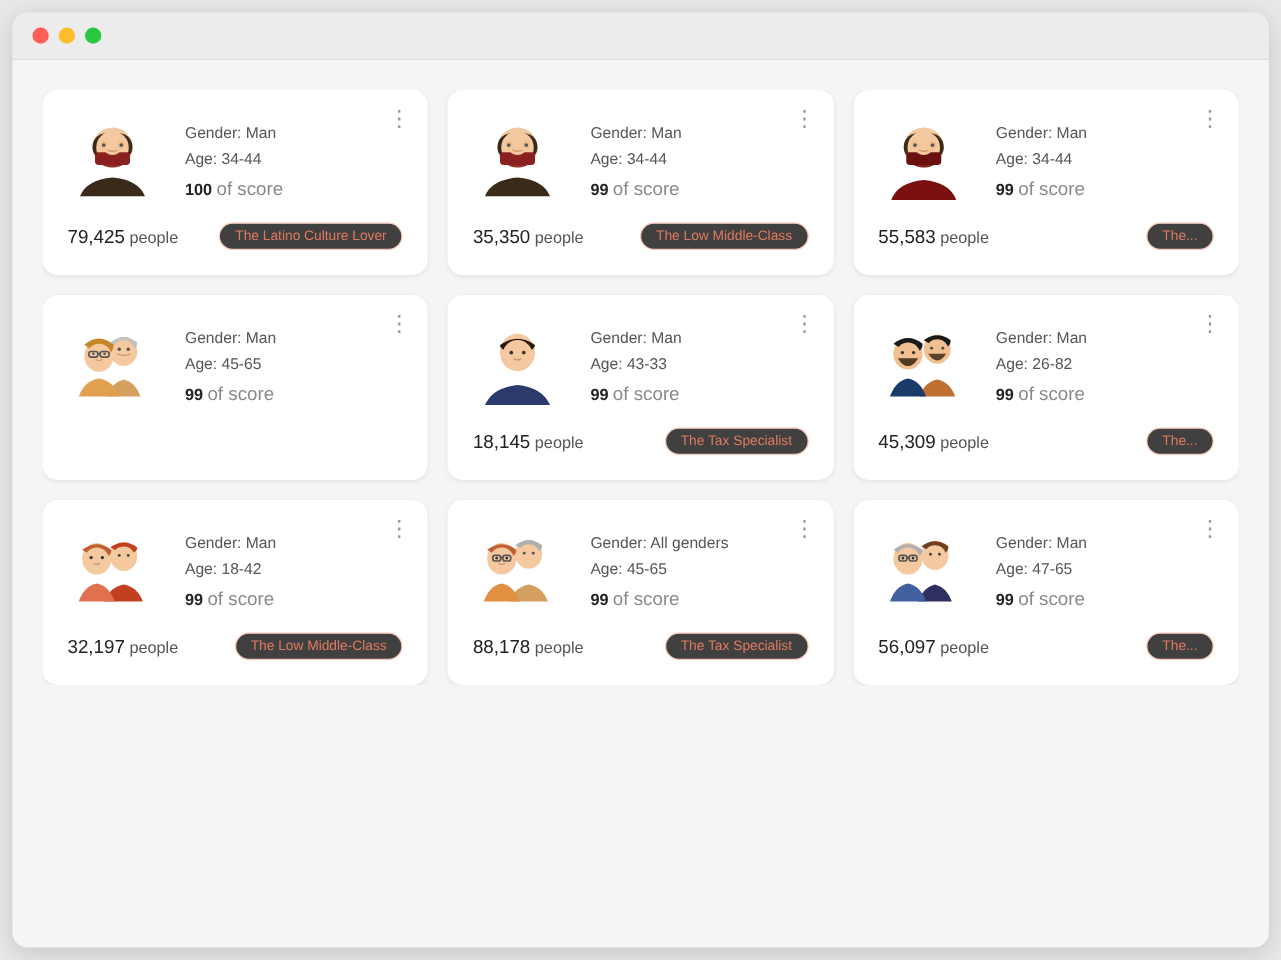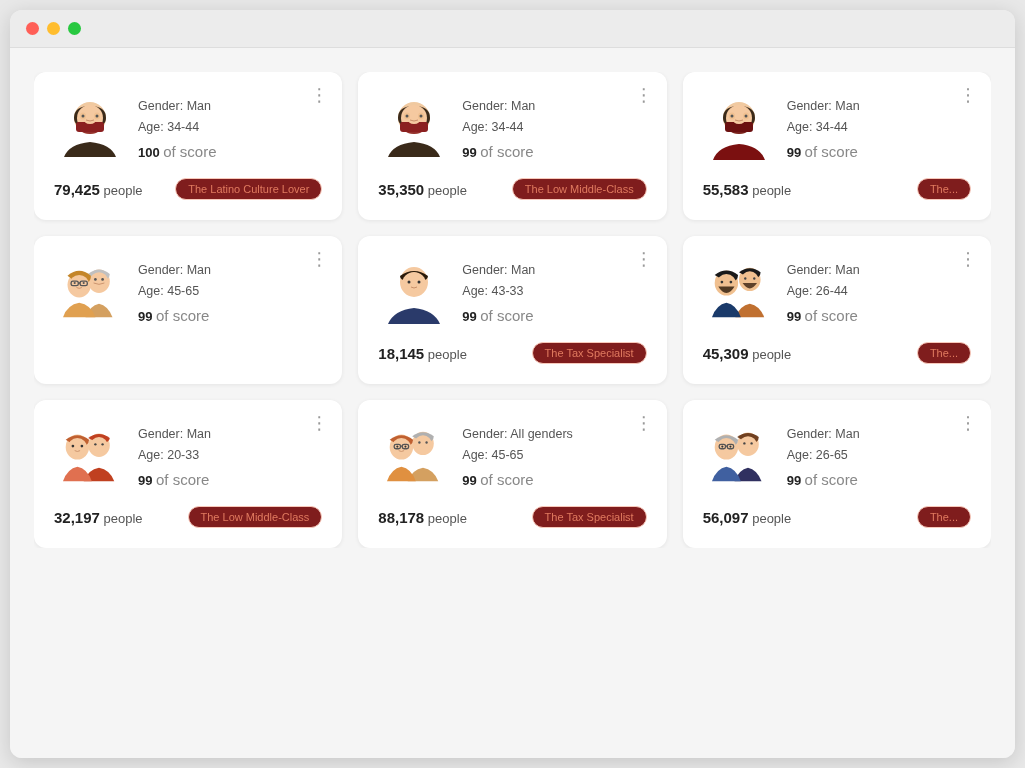--- a/index.html
+++ b/index.html
@@ -61,21 +61,21 @@
       top: 14px;
       right: 14px;
       font-size: 18px;
       color: #999;
       cursor: pointer;
       line-height: 1;
     }
     .card-top {
       display: flex;
       align-items: flex-start;
-      gap: 12px;
+      gap: 22px;
       margin-bottom: 14px;
     }
     .avatar-area {
       flex-shrink: 0;
       width: 72px;
       height: 72px;
       position: relative;
     }
     .card-info {
       padding-top: 4px;
@@ -101,30 +101,30 @@
       align-items: center;
       justify-content: space-between;
       margin-top: 6px;
     }
     .people-count {
       font-size: 13px;
       color: #555;
     }
     .people-count strong {
       font-size: 15px;
-      font-weight: 700;
+      font-weight: 400;
       color: #222;
     }
     .tag {
       display: inline-block;
       padding: 4px 12px;
       border-radius: 20px;
       font-size: 11px;
       color: #e07a5f;
-      background: #7f1d1d;
+      background: #404040;
       border: 1px solid #f8c9bb;
       white-space: nowrap;
     }
     
     .grid { overflow: hidden; }
   </style>
 </head>
 <body>
 
 <div class="window-chrome">
@@ -328,21 +328,21 @@
       <path d="M13 21 Q26 11 39 21 Q39 30 26 29" fill="#1a1a1a"></path>
       <circle cx="26" cy="31" r="11" fill="#f0c090"></circle>
       <path d="M17 34 Q21 41 26 41 Q31 41 35 34" fill="#2a1808" opacity="0.8"></path>
       <circle cx="21" cy="29" r="1.5" fill="#333"></circle>
       <circle cx="31" cy="29" r="1.5" fill="#333"></circle>
       <path d="M10 68 Q15 54 26 52 Q37 54 42 68" fill="#1a3a6a"></path>
     </svg>
       </div>
       <div class="card-info">
         <p>Gender: Man</p>
-        <p>Age: 26-44</p>
+        <p>Age: 26-82</p>
         <p>
           <span class="score-bold">99</span>
           <span class="score-small"> of score</span>
         </p>
       </div>
     </div>
     <div class="card-bottom">
       <div class="people-count">
         <strong>45,309</strong>
         <span> people</span>
@@ -367,21 +367,21 @@
       <path d="M13 22 Q26 12 39 22 Q39 30 26 30" fill="#c06030"></path>
       <circle cx="26" cy="31" r="11" fill="#f5c9a0"></circle>
       <circle cx="21" cy="29" r="1.5" fill="#333"></circle>
       <circle cx="31" cy="29" r="1.5" fill="#333"></circle>
       <path d="M23 34 Q26 36 29 34" stroke="#c8906a" stroke-width="1" fill="none"></path>
       <path d="M10 68 Q15 54 26 52 Q37 54 42 68" fill="#e07050"></path>
     </svg>
       </div>
       <div class="card-info">
         <p>Gender: Man</p>
-        <p>Age: 20-33</p>
+        <p>Age: 18-42</p>
         <p>
           <span class="score-bold">99</span>
           <span class="score-small"> of score</span>
         </p>
       </div>
     </div>
     <div class="card-bottom">
       <div class="people-count">
         <strong>32,197</strong>
         <span> people</span>
@@ -450,21 +450,21 @@
       <rect x="18" y="27" width="7" height="5" rx="2" fill="none" stroke="#555" stroke-width="1.5"></rect>
       <rect x="27" y="27" width="7" height="5" rx="2" fill="none" stroke="#555" stroke-width="1.5"></rect>
       <line x1="25" y1="29" x2="27" y2="29" stroke="#555" stroke-width="1.5"></line>
       <circle cx="21.5" cy="29.5" r="1.2" fill="#333"></circle>
       <circle cx="30.5" cy="29.5" r="1.2" fill="#333"></circle>
       <path d="M10 68 Q15 54 26 52 Q37 54 42 68" fill="#4060a0"></path>
     </svg>
       </div>
       <div class="card-info">
         <p>Gender: Man</p>
-        <p>Age: 26-65</p>
+        <p>Age: 47-65</p>
         <p>
           <span class="score-bold">99</span>
           <span class="score-small"> of score</span>
         </p>
       </div>
     </div>
     <div class="card-bottom">
       <div class="people-count">
         <strong>56,097</strong>
         <span> people</span>

